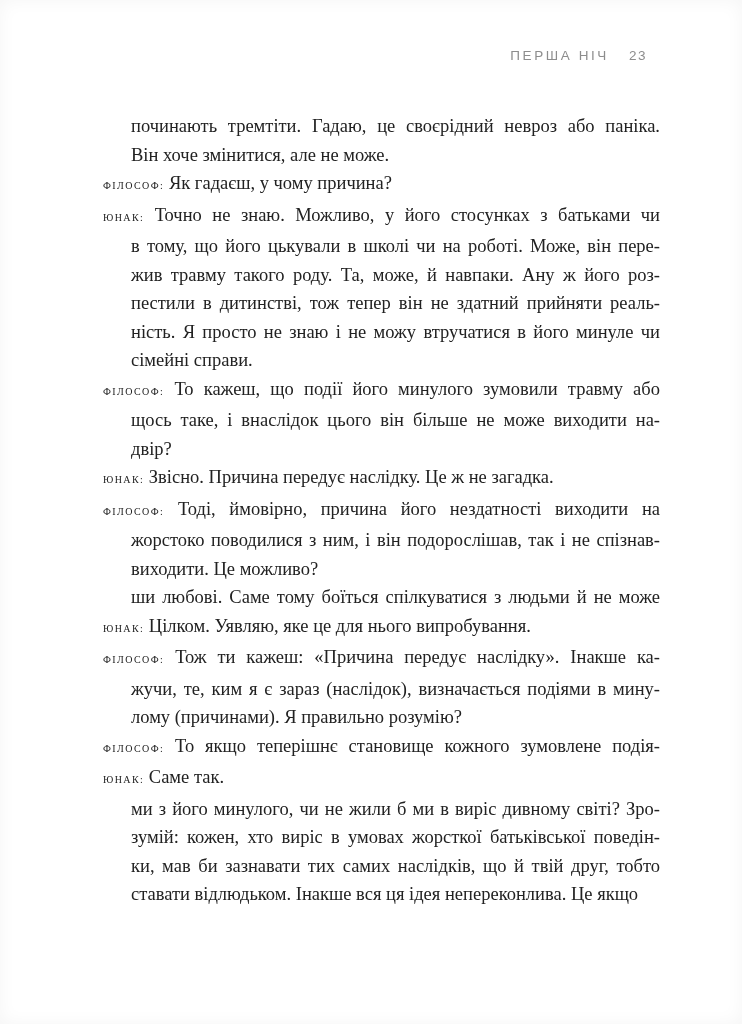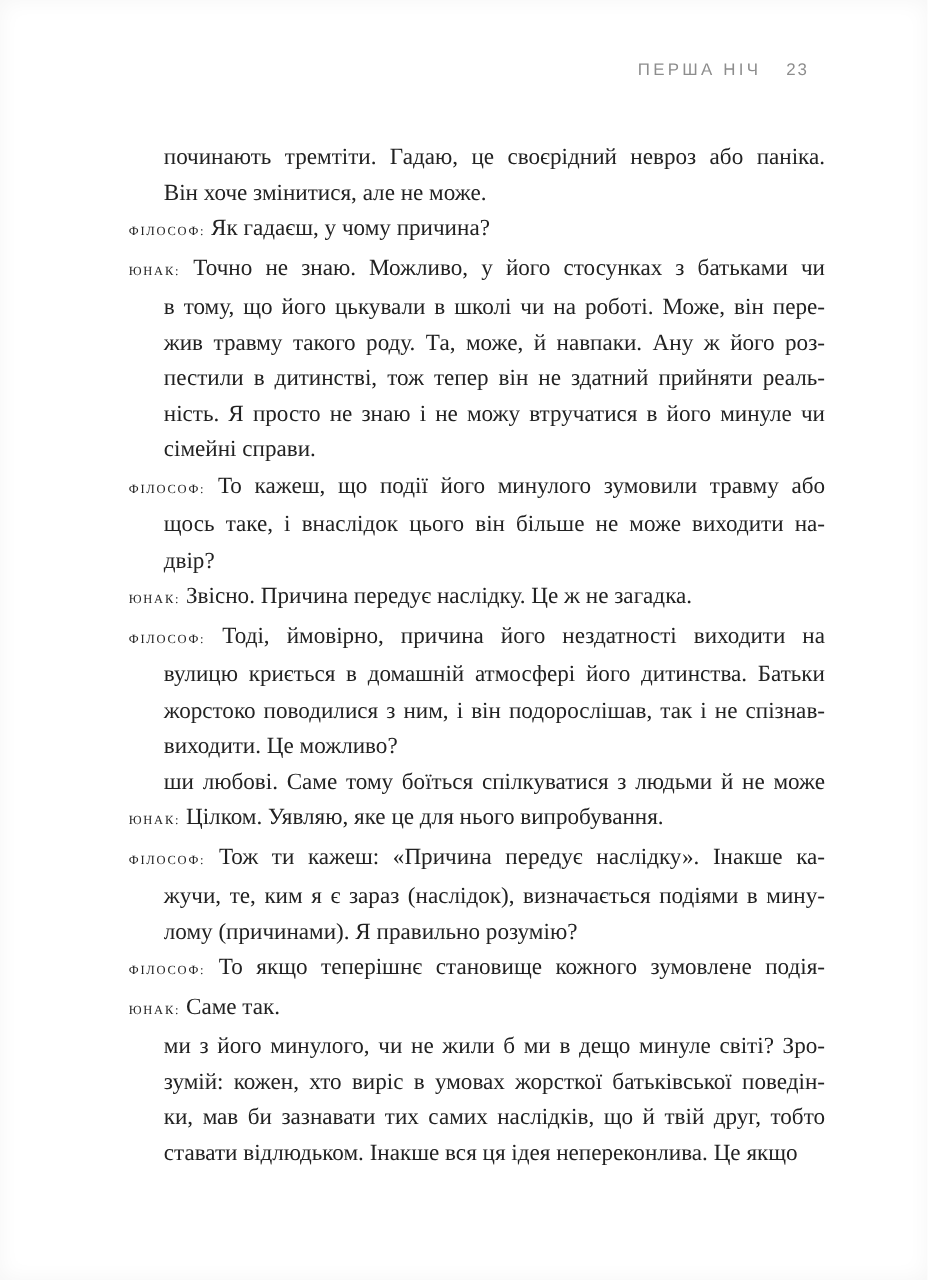--- a/index.html
+++ b/index.html
@@ -75,28 +75,27 @@
       <div class="line">в тому, що його цькували в школі чи на роботі. Може, він пере-</div>
       <div class="line">жив травму такого роду. Та, може, й навпаки. Ану ж його роз-</div>
       <div class="line">пестили в дитинстві, тож тепер він не здатний прийняти реаль-</div>
       <div class="line">ність. Я просто не знаю і не можу втручатися в його минуле чи</div>
       <div class="line last">сімейні справи.</div>
       <div class="line first"><span class="speaker">ФІЛОСОФ:</span> То кажеш, що події його минулого зумовили травму або</div>
       <div class="line">щось таке, і внаслідок цього він більше не може виходити на-</div>
       <div class="line last">двір?</div>
       <div class="line first last"><span class="speaker">ЮНАК:</span> Звісно. Причина передує наслідку. Це ж не загадка.</div>
       <div class="line first"><span class="speaker">ФІЛОСОФ:</span> Тоді, ймовірно, причина його нездатності виходити на</div>
-      <div class="line">вулицю криється в домашній атмосфері його дитинства. Батьки</div>
       <div class="line">жорстоко поводилися з ним, і він подорослішав, так і не спізнав-</div>
       <div class="line last">виходити. Це можливо?</div>
       <div class="line">ши любові. Саме тому боїться спілкуватися з людьми й не може</div>
       <div class="line first last"><span class="speaker">ЮНАК:</span> Цілком. Уявляю, яке це для нього випробування.</div>
       <div class="line first"><span class="speaker">ФІЛОСОФ:</span> Тож ти кажеш: «Причина передує наслідку». Інакше ка-</div>
       <div class="line">жучи, те, ким я є зараз (наслідок), визначається подіями в мину-</div>
       <div class="line last">лому (причинами). Я правильно розумію?</div>
       <div class="line first"><span class="speaker">ФІЛОСОФ:</span> То якщо теперішнє становище кожного зумовлене подія-</div>
       <div class="line first last"><span class="speaker">ЮНАК:</span> Саме так.</div>
-      <div class="line">ми з його минулого, чи не жили б ми в дещо минуле світі? Зро-</div>
+      <div class="line">ми з його минулого, чи не жили б ми в виріс дивному світі? Зро-</div>
       <div class="line">зумій: кожен, хто виріс в умовах жорсткої батьківської поведін-</div>
       <div class="line">ки, мав би зазнавати тих самих наслідків, що й твій друг, тобто</div>
       <div class="line last">ставати відлюдьком. Інакше вся ця ідея непереконлива. Це якщо</div>
     </div>
 </div>
 
 </body></html>

